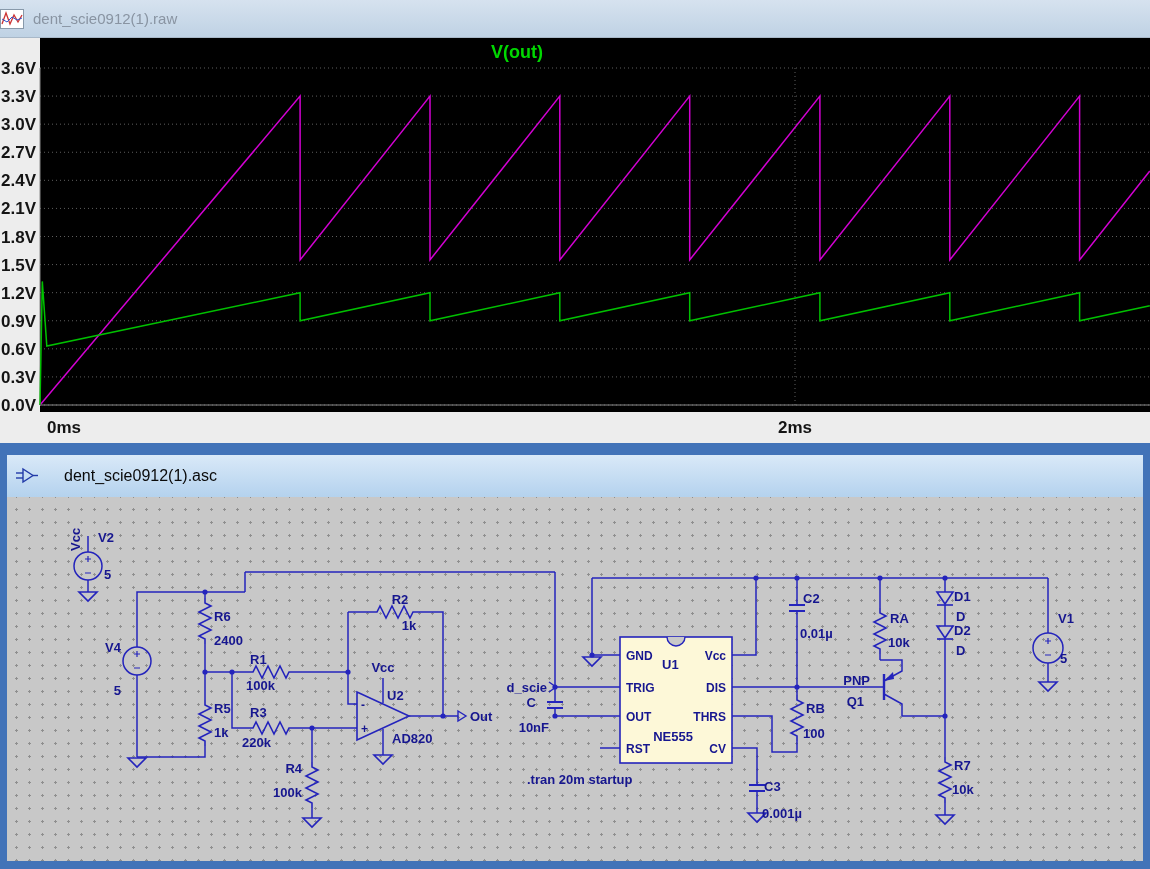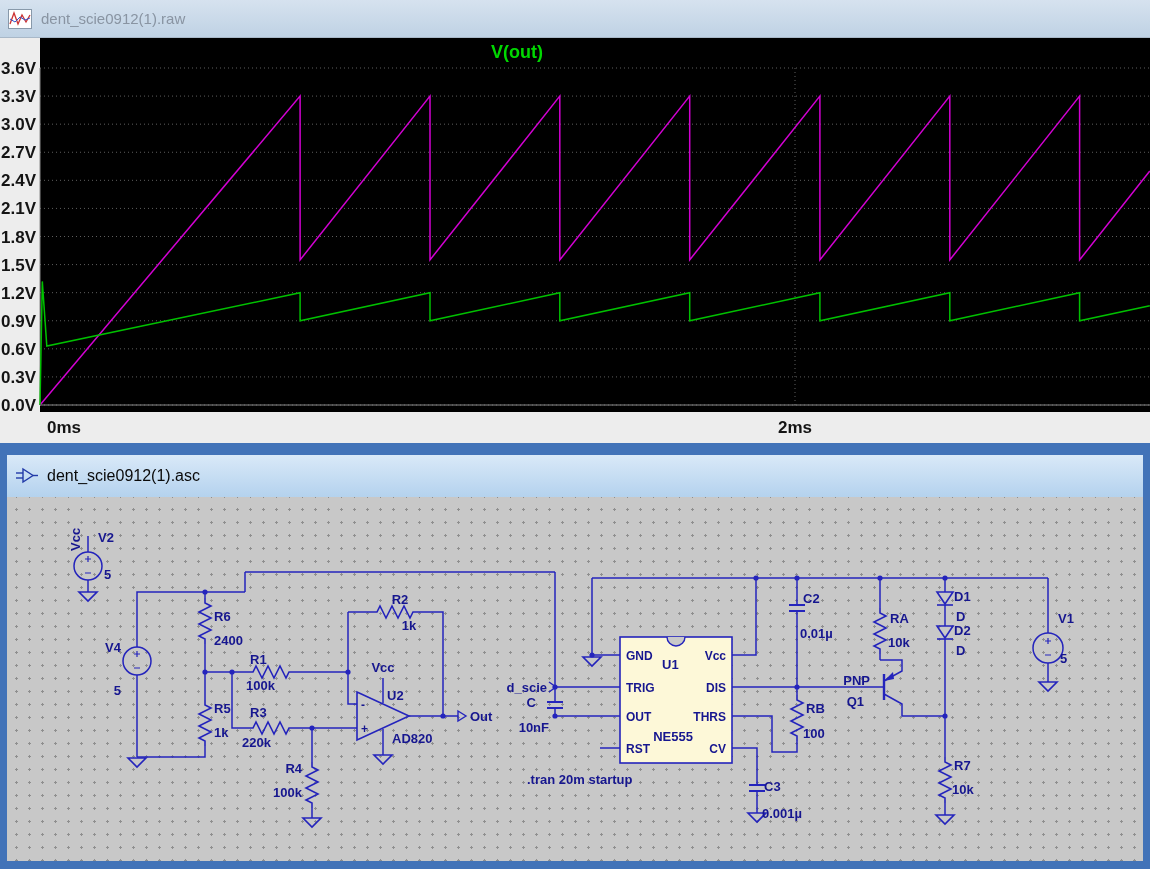--- a/index.html
+++ b/index.html
@@ -1,29 +1,29 @@
 <!DOCTYPE html>
 <html><head>
 <meta charset="utf-8">
 <style>
   html,body{margin:0;padding:0;background:#9a9a9a;}
   #stage{position:relative;width:1150px;height:869px;overflow:hidden;background:#c8c8c8;
          font-family:"Liberation Sans",sans-serif;}
   
   #wave-win{position:absolute;top:0;left:0;width:1150px;height:443px;background:#ededed;}
   .tb1{height:38px;background:linear-gradient(#d6e2ef,#bfd2e4);display:flex;align-items:center;
-       padding-left:8px;gap:9px;box-sizing:border-box;border-bottom:1px solid #a8b8c8;}
+       padding-left:0;gap:9px;box-sizing:border-box;border-bottom:1px solid #a8b8c8;}
   .tb1 .wtitle{font-size:15px;color:#8994a2;}
   #plot-svg{display:block;}
   
   #schem-win{position:absolute;top:443px;left:0;width:1150px;height:426px;box-sizing:border-box;
              border-top:12px solid #4273b8;border-left:7px solid #4273b8;
              border-right:7px solid #4273b8;border-bottom:8px solid #4273b8;background:#c8c8c8;}
   .tb2{height:42px;background:linear-gradient(#d9e9f8,#b4d2ee);display:flex;align-items:center;
-       padding-left:8px;gap:8px;box-sizing:border-box;}
+       padding-left:8px;gap:25px;box-sizing:border-box;}
   .tb2 .wtitle{font-size:16px;color:#0a0a0a;}
   #schem-client{width:1136px;height:364px;background-color:#c8c8c8;
       background-image:radial-gradient(circle,#8f8f8f 1px,rgba(0,0,0,0) 1.2px);
       background-size:13px 13px;background-position:3px 6px;}
   
   text{font-family:"Liberation Sans",sans-serif;}
   .st{font-size:13px;font-weight:700;fill:#16168f;}
   .pin{font-size:12px;font-weight:700;fill:#16168f;}
   .opm{font-size:12px;font-weight:700;fill:#16168f;}
   .axlbl{font-size:17px;font-weight:700;fill:#141414;}

